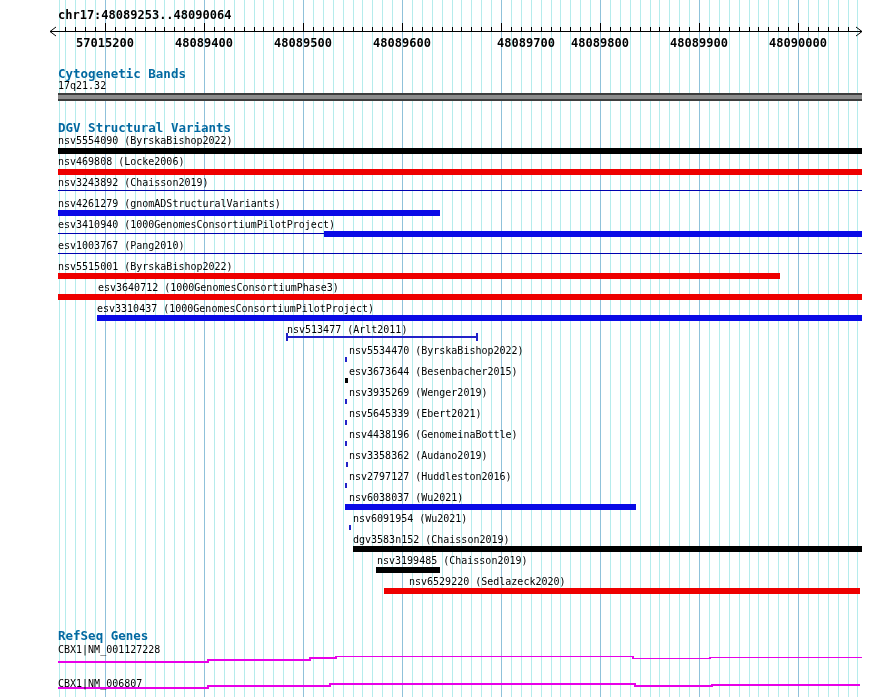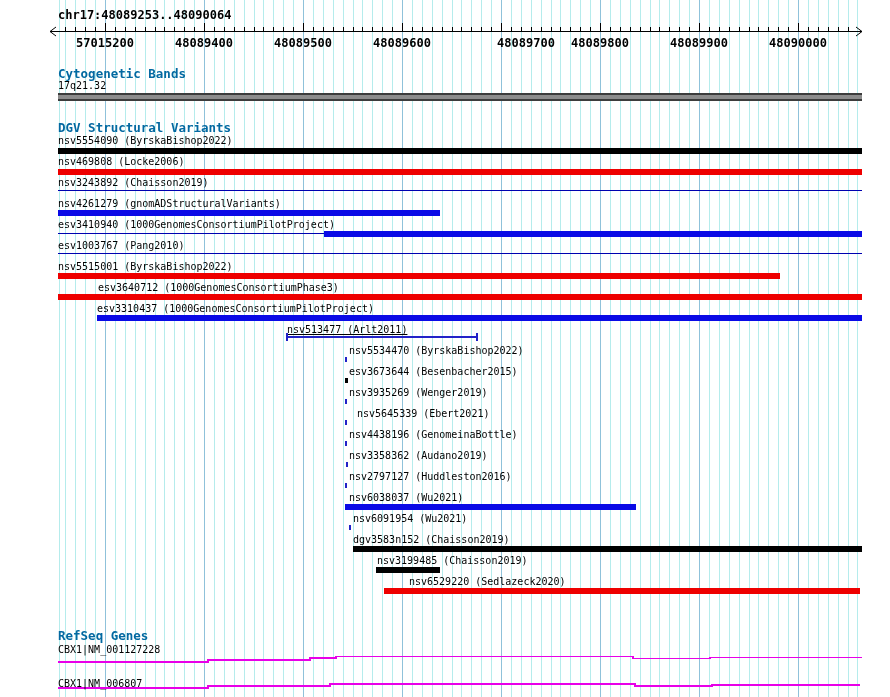--- a/index.html
+++ b/index.html
@@ -213,31 +213,31 @@
       <div class="glyph" style="position: absolute; left: 58px; top: 233px; width: 266px; height: 1px; background: rgb(0, 0, 176);"></div>
       <div class="glyph" style="position: absolute; left: 324px; top: 231px; width: 538px; height: 6px; background: rgb(10, 10, 230);"></div>
       <div class="flabel" style="position: absolute; left: 58px; top: 240px;">esv1003767 (Pang2010)</div>
       <div class="glyph" style="position: absolute; left: 58px; top: 253px; width: 804px; height: 1px; background: rgb(0, 0, 176);"></div>
       <div class="flabel" style="position: absolute; left: 58px; top: 261px;">nsv5515001 (ByrskaBishop2022)</div>
       <div class="glyph" style="position: absolute; left: 58px; top: 273px; width: 722px; height: 6px; background: rgb(238, 0, 0);"></div>
       <div class="flabel" style="position: absolute; left: 58px; top: 282px; margin-left: 40px;">esv3640712 (1000GenomesConsortiumPhase3)</div>
       <div class="glyph" style="position: absolute; left: 58px; top: 294px; width: 804px; height: 6px; background: rgb(238, 0, 0);"></div>
       <div class="flabel" style="position: absolute; left: 97px; top: 303px;">esv3310437 (1000GenomesConsortiumPilotProject)</div>
       <div class="glyph" style="position: absolute; left: 97px; top: 315px; width: 765px; height: 6px; background: rgb(10, 10, 230);"></div>
-      <div class="flabel" style="position: absolute; left: 287px; top: 324px; text-decoration: underline;">nsv513477 (Arlt2011)</div>
+      <div class="flabel" style="position: absolute; left: 287px; top: 324px;">nsv513477 (Arlt2011)</div>
       <div class="glyph" style="position: absolute; left: 286px; top: 336px; width: 192px; height: 2px; background: rgb(34, 34, 200);"></div>
       <div class="glyph" style="position: absolute; left: 286px; top: 333px; width: 2px; height: 8px; background: rgb(34, 34, 200);"></div>
       <div class="glyph" style="position: absolute; left: 476px; top: 333px; width: 2px; height: 8px; background: rgb(34, 34, 200);"></div>
       <div class="flabel" style="position: absolute; left: 349px; top: 345px;">nsv5534470 (ByrskaBishop2022)</div>
       <div class="glyph" style="position: absolute; left: 345px; top: 357px; width: 2px; height: 5px; background: rgb(34, 34, 200);"></div>
       <div class="flabel" style="position: absolute; left: 349px; top: 366px;">esv3673644 (Besenbacher2015)</div>
       <div class="glyph" style="position: absolute; left: 345px; top: 378px; width: 3px; height: 5px; background: rgb(0, 0, 0);"></div>
       <div class="flabel" style="position: absolute; left: 349px; top: 387px;">nsv3935269 (Wenger2019)</div>
       <div class="glyph" style="position: absolute; left: 345px; top: 399px; width: 2px; height: 5px; background: rgb(34, 34, 200);"></div>
-      <div class="flabel" style="position: absolute; left: 349px; top: 408px; margin-left: 8px;">nsv5645339 (Ebert2021)</div>
+      <div class="flabel" style="position: absolute; left: 349px; top: 408px;">nsv5645339 (Ebert2021)</div>
       <div class="glyph" style="position: absolute; left: 345px; top: 420px; width: 2px; height: 5px; background: rgb(34, 34, 200);"></div>
       <div class="flabel" style="position: absolute; left: 349px; top: 429px;">nsv4438196 (GenomeinaBottle)</div>
       <div class="glyph" style="position: absolute; left: 345px; top: 441px; width: 2px; height: 5px; background: rgb(34, 34, 200);"></div>
       <div class="flabel" style="position: absolute; left: 349px; top: 450px;">nsv3358362 (Audano2019)</div>
       <div class="glyph" style="position: absolute; left: 346px; top: 462px; width: 2px; height: 5px; background: rgb(34, 34, 200);"></div>
       <div class="flabel" style="position: absolute; left: 349px; top: 471px;">nsv2797127 (Huddleston2016)</div>
       <div class="glyph" style="position: absolute; left: 345px; top: 483px; width: 2px; height: 5px; background: rgb(34, 34, 200);"></div>
       <div class="flabel" style="position: absolute; left: 349px; top: 492px;">nsv6038037 (Wu2021)</div>
       <div class="glyph" style="position: absolute; left: 345px; top: 504px; width: 291px; height: 6px; background: rgb(10, 10, 230);"></div>
       <div class="flabel" style="position: absolute; left: 353px; top: 513px;">nsv6091954 (Wu2021)</div>

